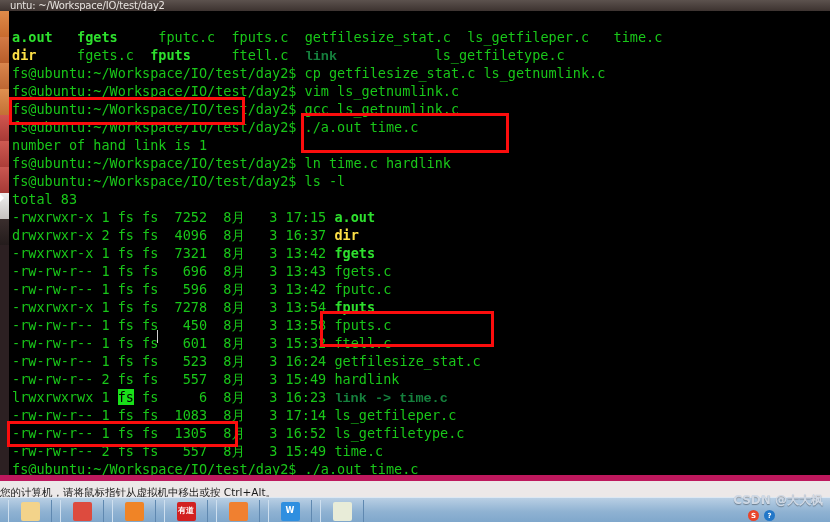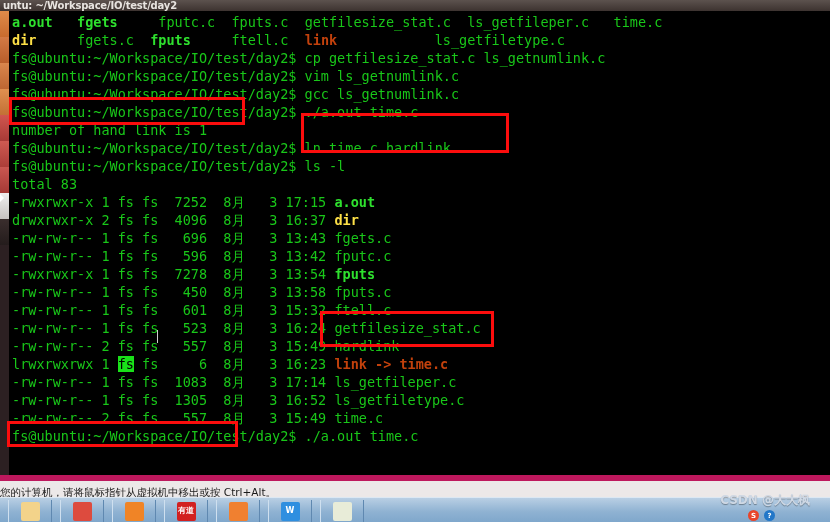--- a/index.html
+++ b/index.html
@@ -9,22 +9,22 @@
     font-family:"DejaVu Sans Mono","Liberation Mono",monospace;
   }
   #root{position:relative;width:830px;height:522px;overflow:hidden;background:#2b2120;}
 
   
   #titlebar{
     position:absolute;left:0;top:0;width:830px;height:11px;
     background:linear-gradient(#5c524e,#3d3330);
     color:#e8e4e0;
     font-family:"DejaVu Sans","Liberation Sans",sans-serif;
-    font-size:10px;line-height:11px;font-weight:bold;
-    padding-left:3px;box-sizing:border-box;
+    font-size:10px;line-height:11px;font-weight:normal;
+    padding-left:10px;box-sizing:border-box;
     white-space:nowrap;overflow:hidden;
     letter-spacing:-0.2px;
   }
 
   
   #launcher{
     position:absolute;left:0;top:11px;width:9px;height:464px;
     background:#2c2022;
   }
   .lnch{position:absolute;left:0;width:9px;}
@@ -32,33 +32,33 @@
     position:absolute;left:0;top:183px;width:0;height:0;
     border-top:4px solid transparent;border-bottom:4px solid transparent;
     border-left:4px solid #ffffff;
   }
 
   
   #term{
     position:absolute;left:9px;top:11px;width:821px;height:464px;
     background:#000000;
     overflow:hidden;
-    padding-top:2px;box-sizing:border-box;
+    padding-top:17px;box-sizing:border-box;
   }
   .line{
     height:18px;line-height:18px;
     white-space:pre;
     font-size:13.5px;
     font-family:"DejaVu Sans Mono","Liberation Mono",monospace;
     padding-left:3px;
     letter-spacing:0px;
   }
   .exe{color:#2ee02e;font-weight:bold;}
   .dirc{color:#fde047;font-weight:bold;}
-  .lnk{color:#c2410c;font-weight:bold;}
+  .lnk{color:#15803d;font-weight:bold;font-family:Liberation Mono, monospace;}
   .plain{color:#19c719;}
   .sel{background:#19e019;color:#000000;}
 
   
   .redbox{position:absolute;border:3px solid #fb0d0d;box-sizing:border-box;pointer-events:none;}
 
   
   #statusbar{
     position:absolute;left:0;top:475px;width:830px;height:22px;
     background:#ece8e8;
@@ -82,21 +82,21 @@
     position:absolute;top:2px;width:44px;height:22px;
     border-left:1px solid #cfe0ef;border-right:1px solid #5f88b0;
     box-sizing:border-box;
     display:flex;align-items:center;justify-content:center;
   }
   .ico{width:19px;height:19px;border-radius:2px;position:relative;overflow:hidden;
        font-family:"DejaVu Sans","Liberation Sans",sans-serif;
        font-size:8px;font-weight:bold;color:#fff;
        display:flex;align-items:center;justify-content:center;line-height:1;}
   #watermark{
-    position:absolute;right:20px;top:492px;
+    position:absolute;right:7px;top:492px;
     color:#cfd8e4;
     font-family:"DejaVu Sans","Liberation Sans",sans-serif;
     font-size:12px;font-weight:bold;
     text-shadow:0 1px 1px rgba(0,0,0,.35);
     white-space:nowrap;
   }
   .traydot{position:absolute;top:510px;width:11px;height:11px;border-radius:50%;
            font-size:7px;color:#fff;display:flex;align-items:center;justify-content:center;
            font-family:"DejaVu Sans","Liberation Sans",sans-serif;font-weight:bold;}
 </style>
@@ -141,20 +141,21 @@
 
     <div class="line"><span class="plain">fs@ubuntu:~/Workspace/IO/test/day2$ </span><span class="plain">ln time.c hardlink</span></div>
 
     <div class="line"><span class="plain">fs@ubuntu:~/Workspace/IO/test/day2$ </span><span class="plain">ls -l</span></div>
 
     <div class="line"><span class="plain">total 83</span></div>
 
     <div id="lsrows">
         <div class="line"><span class="plain">-rwxrwxr-x 1 </span><span class="plain">fs</span><span class="plain"> fs  7252  </span><span class="plain">8月   3 17:15 </span><span class="exe">a.out</span></div>
         <div class="line"><span class="plain">drwxrwxr-x 2 </span><span class="plain">fs</span><span class="plain"> fs  4096  </span><span class="plain">8月   3 16:37 </span><span class="dirc">dir</span></div>
+        <div class="line"><span class="plain">-rwxrwxr-x 1 </span><span class="plain">fs</span><span class="plain"> fs  7321  </span><span class="plain">8月   3 13:42 </span><span class="exe">fgets</span></div>
         <div class="line"><span class="plain">-rw-rw-r-- 1 </span><span class="plain">fs</span><span class="plain"> fs   696  </span><span class="plain">8月   3 13:43 </span><span class="plain">fgets.c</span></div>
         <div class="line"><span class="plain">-rw-rw-r-- 1 </span><span class="plain">fs</span><span class="plain"> fs   596  </span><span class="plain">8月   3 13:42 </span><span class="plain">fputc.c</span></div>
         <div class="line"><span class="plain">-rwxrwxr-x 1 </span><span class="plain">fs</span><span class="plain"> fs  7278  </span><span class="plain">8月   3 13:54 </span><span class="exe">fputs</span></div>
         <div class="line"><span class="plain">-rw-rw-r-- 1 </span><span class="plain">fs</span><span class="plain"> fs   450  </span><span class="plain">8月   3 13:58 </span><span class="plain">fputs.c</span></div>
         <div class="line"><span class="plain">-rw-rw-r-- 1 </span><span class="plain">fs</span><span class="plain"> fs   601  </span><span class="plain">8月   3 15:32 </span><span class="plain">ftell.c</span></div>
         <div class="line"><span class="plain">-rw-rw-r-- 1 </span><span class="plain">fs</span><span class="plain"> fs   523  </span><span class="plain">8月   3 16:24 </span><span class="plain">getfilesize_stat.c</span></div>
         <div class="line"><span class="plain">-rw-rw-r-- 2 </span><span class="plain">fs</span><span class="plain"> fs   557  </span><span class="plain">8月   3 15:49 </span><span class="plain">hardlink</span></div>
         <div class="line"><span class="plain">lrwxrwxrwx 1 </span><span class="sel">fs</span><span class="plain"> fs     6  </span><span class="plain">8月   3 16:23 </span><span class="lnk">link -&gt; time.c</span></div>
         <div class="line"><span class="plain">-rw-rw-r-- 1 </span><span class="plain">fs</span><span class="plain"> fs  1083  </span><span class="plain">8月   3 17:14 </span><span class="plain">ls_getfileper.c</span></div>
         <div class="line"><span class="plain">-rw-rw-r-- 1 </span><span class="plain">fs</span><span class="plain"> fs  1305  </span><span class="plain">8月   3 16:52 </span><span class="plain">ls_getfiletype.c</span></div>

